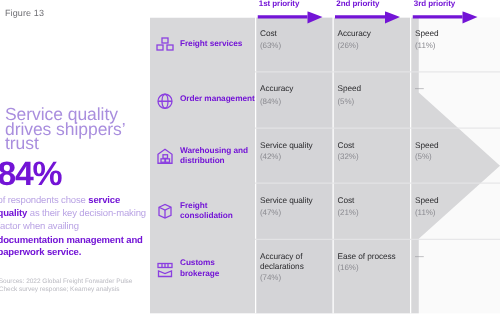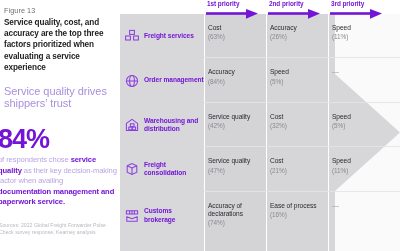--- a/index.html
+++ b/index.html
@@ -21,21 +21,21 @@
   .fig-label{
     font-size:7.2px;color:#6e6e73;letter-spacing:.1px;
     margin:0 0 2px 0;
   }
   .fig-title{
     font-size:8.2px;line-height:11.2px;font-weight:bold;color:#1d1d1f;
     letter-spacing:-.1px;margin:0;
   }
   .sub-head{
     position:absolute;left:4px;top:86px;
-    font-size:11px;line-height:11.5px;color:#a98ede;letter-spacing:-.05px;
+    font-size:14px;line-height:11.5px;color:#a98ede;letter-spacing:-.05px;
     width:112px;
   }
   .big-stat{
     position:absolute;left:-2px;top:126px;
     font-size:27px;font-weight:bold;color:#7314d6;letter-spacing:-1px;
     line-height:27px;
   }
   .stat-body{
     position:absolute;left:-2px;top:155px;width:120px;
     font-size:7.6px;line-height:10.6px;color:#b9a3e4;letter-spacing:-.1px;
@@ -113,21 +113,20 @@
   }
   .vline{position:absolute;top:0;bottom:0;width:1px;background:#ffffff;z-index:2;}
 </style>
 </head>
 <body>
 
 <div class="page">
 
   <div class="left">
     <div class="fig-label">Figure 13</div>
-    <div class="fig-title">Service quality, cost, and accuracy are the top three factors prioritized when evaluating a service experience</div>
 
     <div class="sub-head">Service quality drives shippers’ trust</div>
 
     <div class="big-stat">84%</div>
 
     <div class="stat-body">
       <span>of respondents chose </span><b>service quality</b><span> as their key decision-making factor when availing </span><b>documentation management and paperwork service.</b>
     </div>
 
     <div class="source">Sources: 2022 Global Freight Forwarder Pulse Check survey response; Kearney analysis</div>

